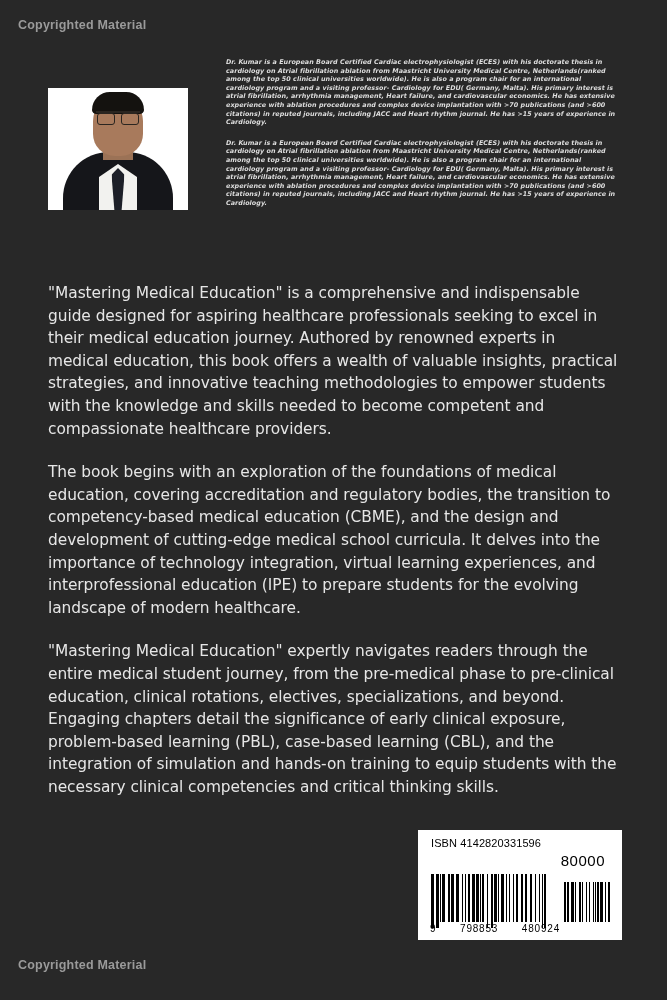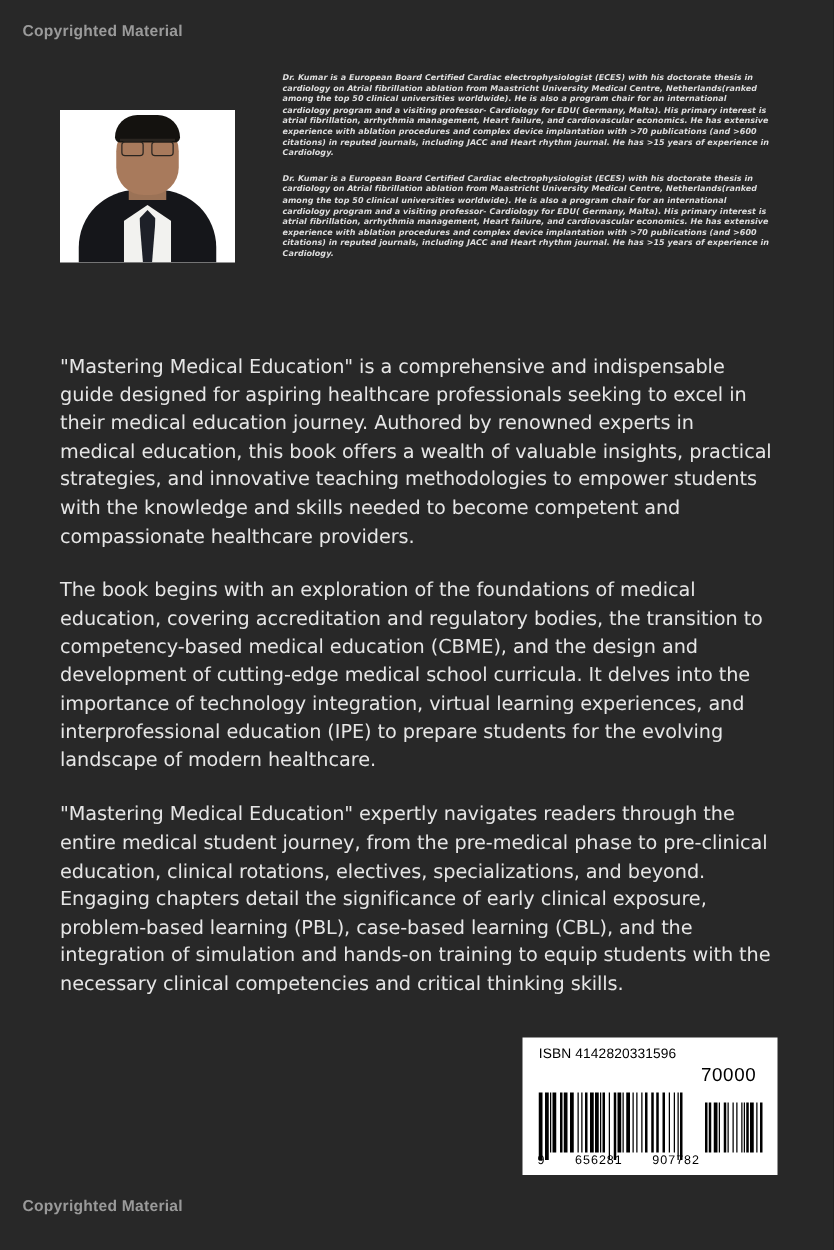--- a/index.html
+++ b/index.html
@@ -253,21 +253,21 @@
   </div>
 
   <div class="blurb">
     <p>"Mastering Medical Education" is a comprehensive and indispensable guide designed for aspiring healthcare professionals seeking to excel in their medical education journey. Authored by renowned experts in medical education, this book offers a wealth of valuable insights, practical strategies, and innovative teaching methodologies to empower students with the knowledge and skills needed to become competent and compassionate healthcare providers.</p>
     <p>The book begins with an exploration of the foundations of medical education, covering accreditation and regulatory bodies, the transition to competency-based medical education (CBME), and the design and development of cutting-edge medical school curricula. It delves into the importance of technology integration, virtual learning experiences, and interprofessional education (IPE) to prepare students for the evolving landscape of modern healthcare.</p>
     <p>"Mastering Medical Education" expertly navigates readers through the entire medical student journey, from the pre-medical phase to pre-clinical education, clinical rotations, electives, specializations, and beyond. Engaging chapters detail the significance of early clinical exposure, problem-based learning (PBL), case-based learning (CBL), and the integration of simulation and hands-on training to equip students with the necessary clinical competencies and critical thinking skills.</p>
   </div>
 
   <div class="barcode-panel">
     <div class="isbn-line">ISBN 4142820331596</div>
-    <div class="price-code">70000</div>
+    <div class="price-code">80000</div>
 
     <div class="bars-row">
       <div class="bars bars-main" id="bars-main">
           <span class="tall" style="width: 3px;"></span>
           <span class="g" style="width: 2px;"></span>
           <span class="tall" style="width: 3px;"></span>
           <span class="g" style="width: 1px;"></span>
           <span style="width: 1px;"></span>
           <span class="g" style="width: 1px;"></span>
           <span style="width: 3px;"></span>
@@ -352,20 +352,20 @@
           <span class="g" style="width: 2px;"></span>
           <span style="width: 1px;"></span>
           <span class="g" style="width: 2px;"></span>
           <span style="width: 2px;"></span>
           <span class="g" style="width: 3px;"></span>
         </div>
     </div>
 
     <div class="ean-digits">
       <span>9</span>
-      <span>656281</span>
-      <span>907782</span>
+      <span>798853</span>
+      <span>480924</span>
     </div>
   </div>
 
   <div class="copyright-strip copyright-bottom">Copyrighted Material</div>
 
 </div>
 
 </body></html>

